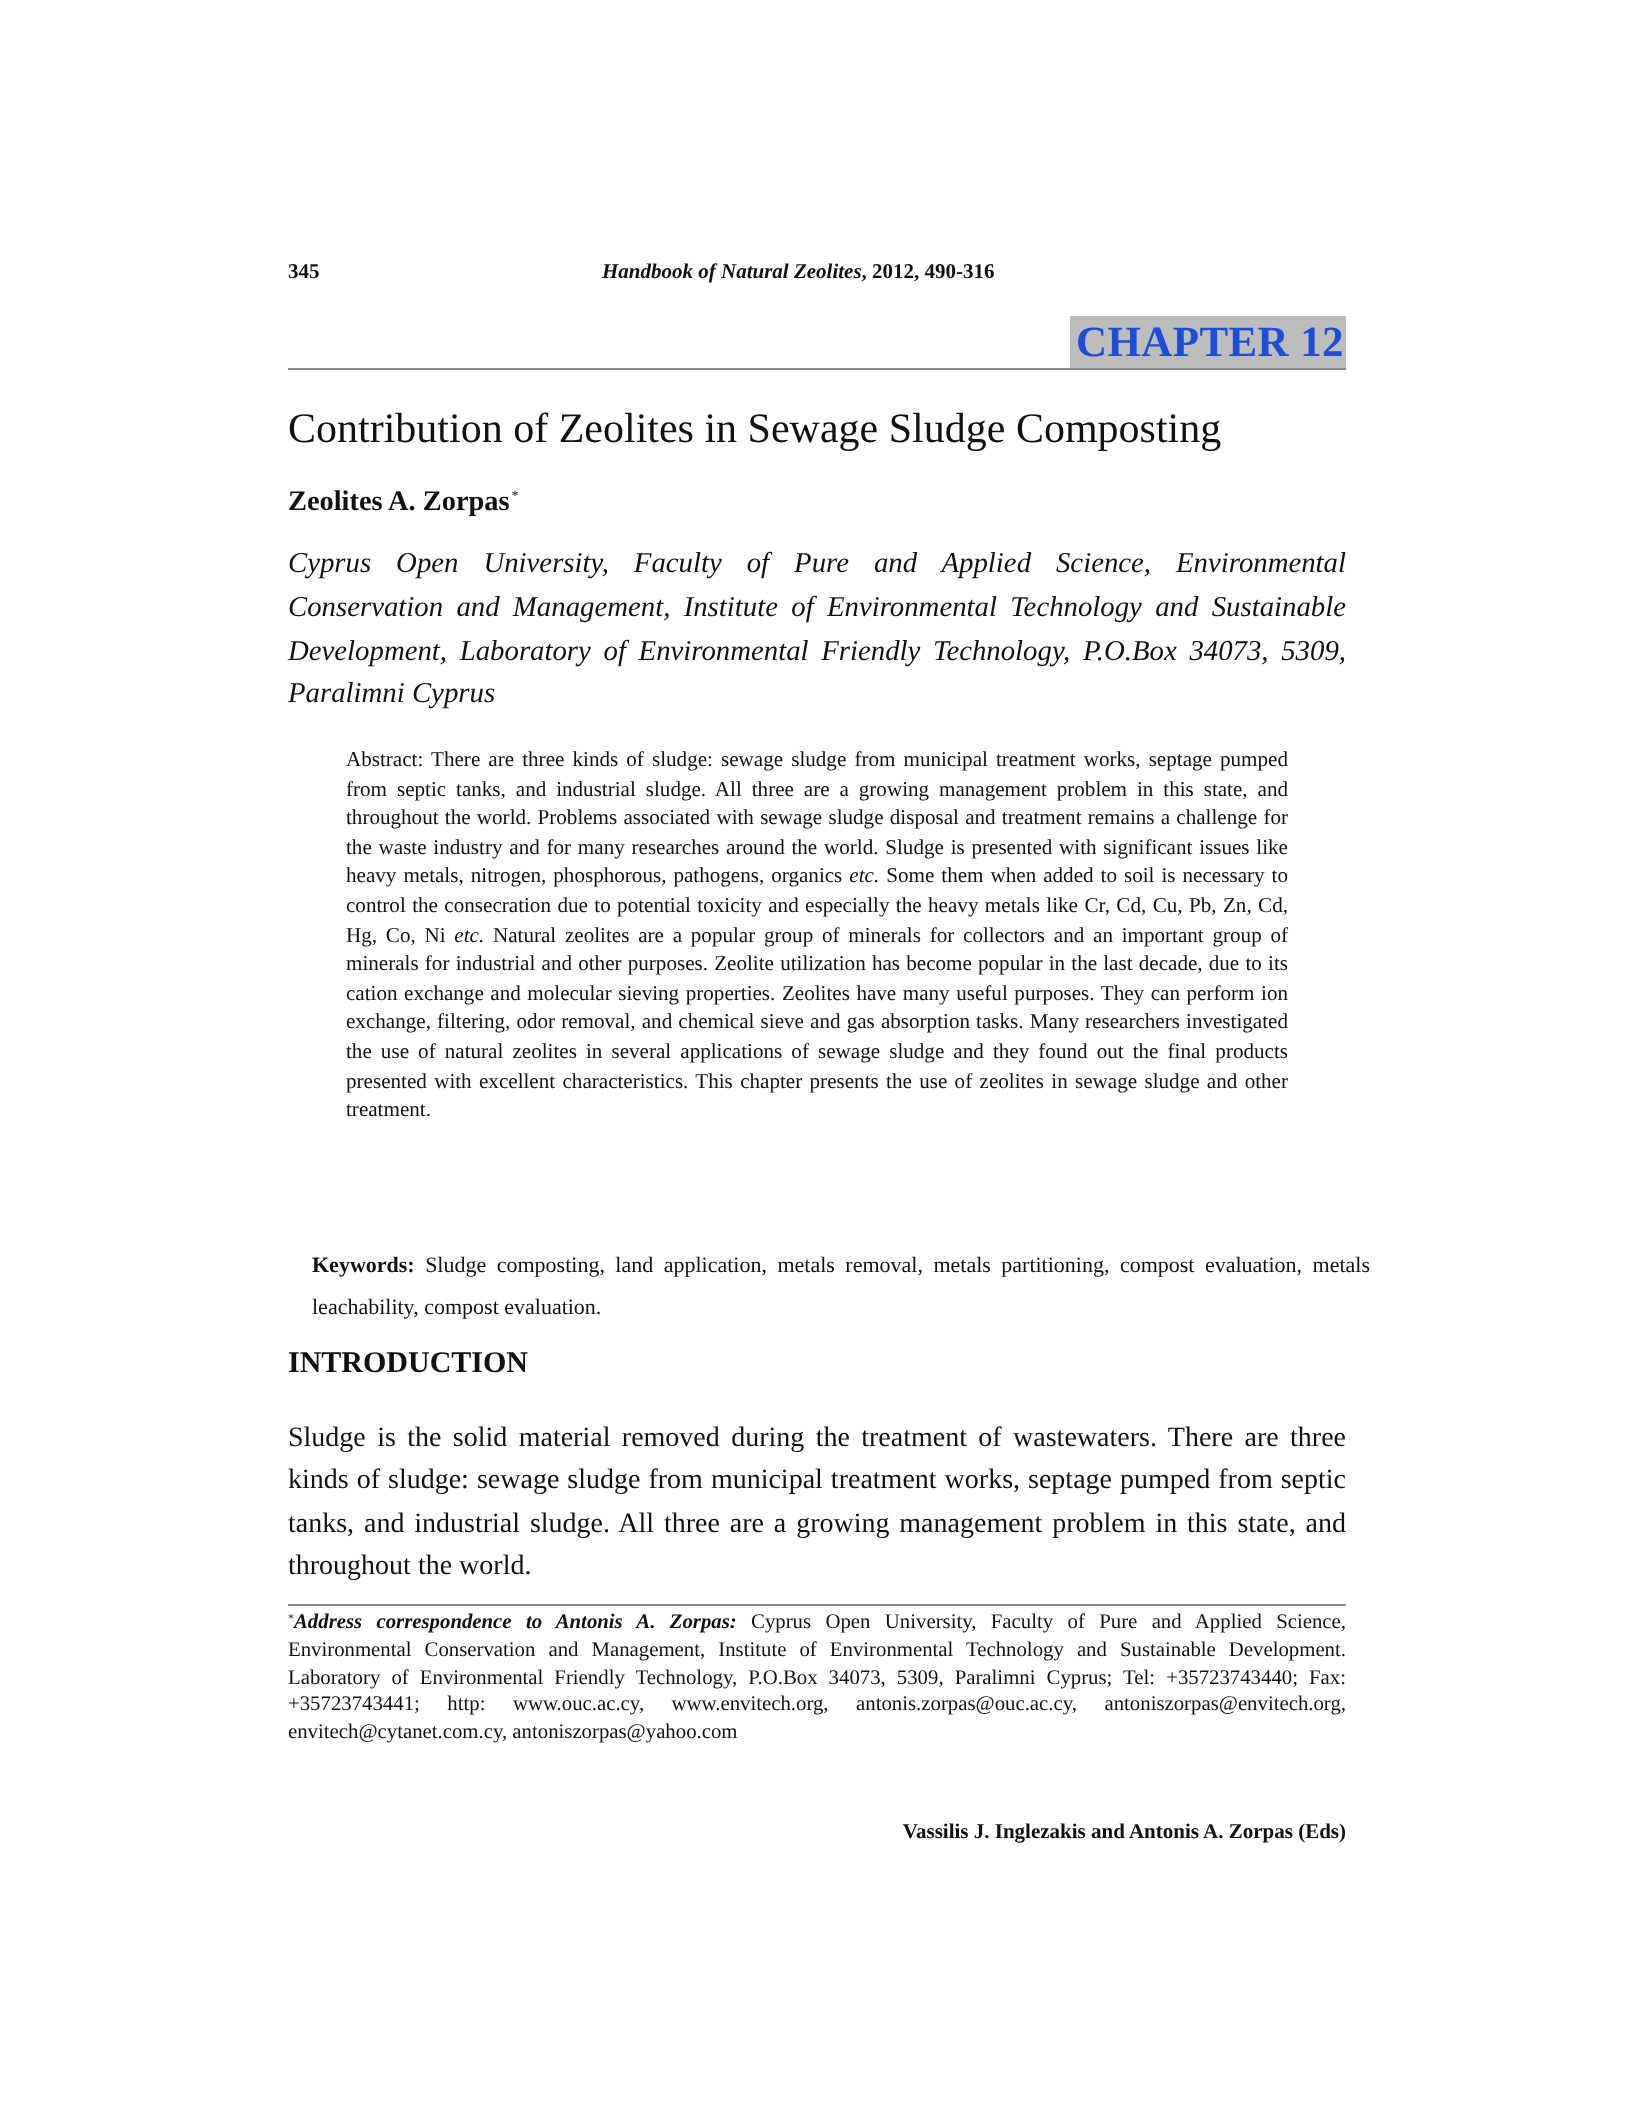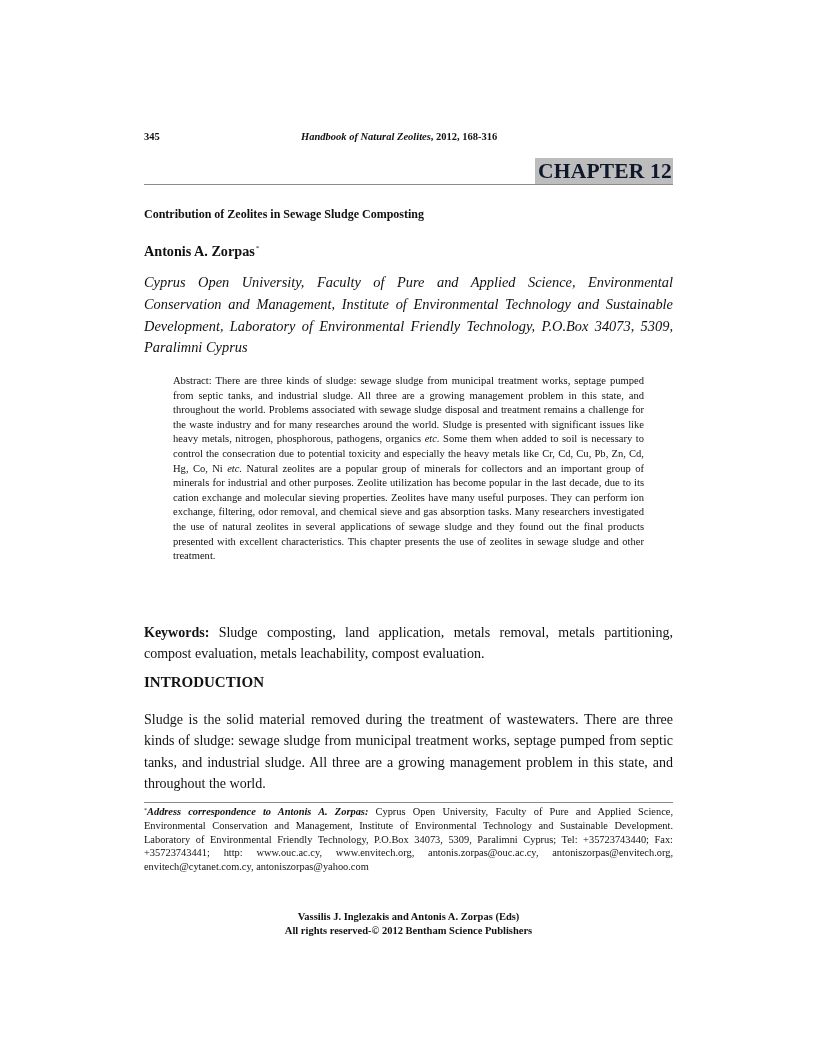--- a/index.html
+++ b/index.html
@@ -48,38 +48,38 @@
       right: 0;
       height: 26px;
     }
     .chapter-label {
       display: inline-block;
       background: #bdbdbd;
       font-size: 21.5px;
       font-weight: bold;
       line-height: 26px;
       padding: 0 1px 0 3px;
-      color: #0f172a;
+      color: #1d4ed8;
       letter-spacing: 0.2px;
     }
     .head-rule {
       position: absolute;
       top: 184px;
       left: 0;
       width: 529px;
       height: 0;
       border-top: 1.5px solid #8a8a8a;
     }
     .title {
       position: absolute;
       top: 203px;
       left: 0;
       width: 529px;
-      font-size: 12px;
-      font-weight: bold;
+      font-size: 21px;
+      font-weight: normal;
       line-height: 22px;
     }
     .author {
       position: absolute;
       top: 242px;
       left: 0;
       font-size: 14.2px;
       font-weight: bold;
       line-height: 18px;
     }
@@ -107,23 +107,23 @@
       left: 29px;
       width: 471px;
       font-size: 10.55px;
       line-height: 14.6px;
       text-align: justify;
     }
     .abstract b { font-weight: normal; }
     .keywords {
       position: absolute;
       top: 623px;
-      left: 0;
-      width: 529px;
-      font-size: 14px;
+      left: 12px;
+      width: 529px;
+      font-size: 11px;
       line-height: 20.5px;
       text-align: justify;
     }
     .keywords b { font-weight: bold; }
     .intro-heading {
       position: absolute;
       top: 673px;
       left: 0;
       font-size: 15px;
       font-weight: bold;
@@ -160,60 +160,59 @@
       vertical-align: top;
       position: relative;
       top: -1px;
     }
     .footnote b { font-weight: bold; font-style: italic; }
     .bottom-credit {
       position: absolute;
       top: 910px;
       left: 0;
       width: 529px;
-      text-align: center;
+      text-align: right;
       font-size: 10.5px;
       font-weight: bold;
       line-height: 14px;
     }
     
     .last-line-left { text-align-last: left; }
   </style>
 </head>
 <body>
 
 <div class="page">
 
   <div class="running-head">
     <span class="page-num">345</span>
-    <span class="journal"><i>Handbook of Natural Zeolites</i><span>, 2012, 168-316</span></span>
+    <span class="journal"><i>Handbook of Natural Zeolites</i><span>, 2012, 490-316</span></span>
   </div>
 
   <div class="chapter-wrap">
     <span class="chapter-label">CHAPTER 12</span>
   </div>
 
   <div class="head-rule"></div>
 
   <div class="title">Contribution of Zeolites in Sewage Sludge Composting</div>
 
-  <div class="author"><span>Antonis A. Zorpas</span><sup>*</sup></div>
+  <div class="author"><span>Zeolites A. Zorpas</span><sup>*</sup></div>
 
   <div class="affiliation last-line-left">Cyprus Open University, Faculty of Pure and Applied Science, Environmental Conservation and Management, Institute of Environmental Technology and Sustainable Development, Laboratory of Environmental Friendly Technology, P.O.Box 34073, 5309, Paralimni Cyprus</div>
 
   <div class="abstract last-line-left"><b>Abstract:</b><span> There are three kinds of sludge: sewage sludge from municipal treatment works, septage pumped from septic tanks, and industrial sludge. All three are a growing management problem in this state, and throughout the world. Problems associated with sewage sludge disposal and treatment remains a challenge for the waste industry and for many researches around the world. Sludge is presented with significant issues like heavy metals, nitrogen, phosphorous, pathogens, organics </span><i>etc.</i><span> Some them when added to soil is necessary to control the consecration due to potential toxicity and especially the heavy metals like Cr, Cd, Cu, Pb, Zn, Cd, Hg, Co, Ni </span><i>etc.</i><span> Natural zeolites are a popular group of minerals for collectors and an important group of minerals for industrial and other purposes. Zeolite utilization has become popular in the last decade, due to its cation exchange and molecular sieving properties. Zeolites have many useful purposes. They can perform ion exchange, filtering, odor removal, and chemical sieve and gas absorption tasks. Many researchers investigated the use of natural zeolites in several applications of sewage sludge and they found out the final products presented with excellent characteristics. This chapter presents the use of zeolites in sewage sludge and other treatment.</span></div>
 
   <div class="keywords last-line-left"><b>Keywords:</b><span> Sludge composting, land application, metals removal, metals partitioning, compost evaluation, metals leachability, compost evaluation.</span></div>
 
   <div class="intro-heading">INTRODUCTION</div>
 
   <div class="intro-body last-line-left">Sludge is the solid material removed during the treatment of wastewaters. There are three kinds of sludge: sewage sludge from municipal treatment works, septage pumped from septic tanks, and industrial sludge. All three are a growing management problem in this state, and throughout the world.</div>
 
   <div class="foot-rule"></div>
 
   <div class="footnote last-line-left"><sup>*</sup><b>Address correspondence to Antonis A. Zorpas:</b><span> Cyprus Open University, Faculty of Pure and Applied Science, Environmental Conservation and Management, Institute of Environmental Technology and Sustainable Development. Laboratory of Environmental Friendly Technology, P.O.Box 34073, 5309, Paralimni Cyprus; Tel: +35723743440; Fax: +35723743441; http: www.ouc.ac.cy, www.envitech.org, antonis.zorpas@ouc.ac.cy, antoniszorpas@envitech.org, envitech@cytanet.com.cy, antoniszorpas@yahoo.com</span></div>
 
   <div class="bottom-credit">
     <div>Vassilis J. Inglezakis and Antonis A. Zorpas (Eds)</div>
-    <div>All rights reserved-© 2012 Bentham Science Publishers</div>
   </div>
 
 </div>
 
 </body></html>

